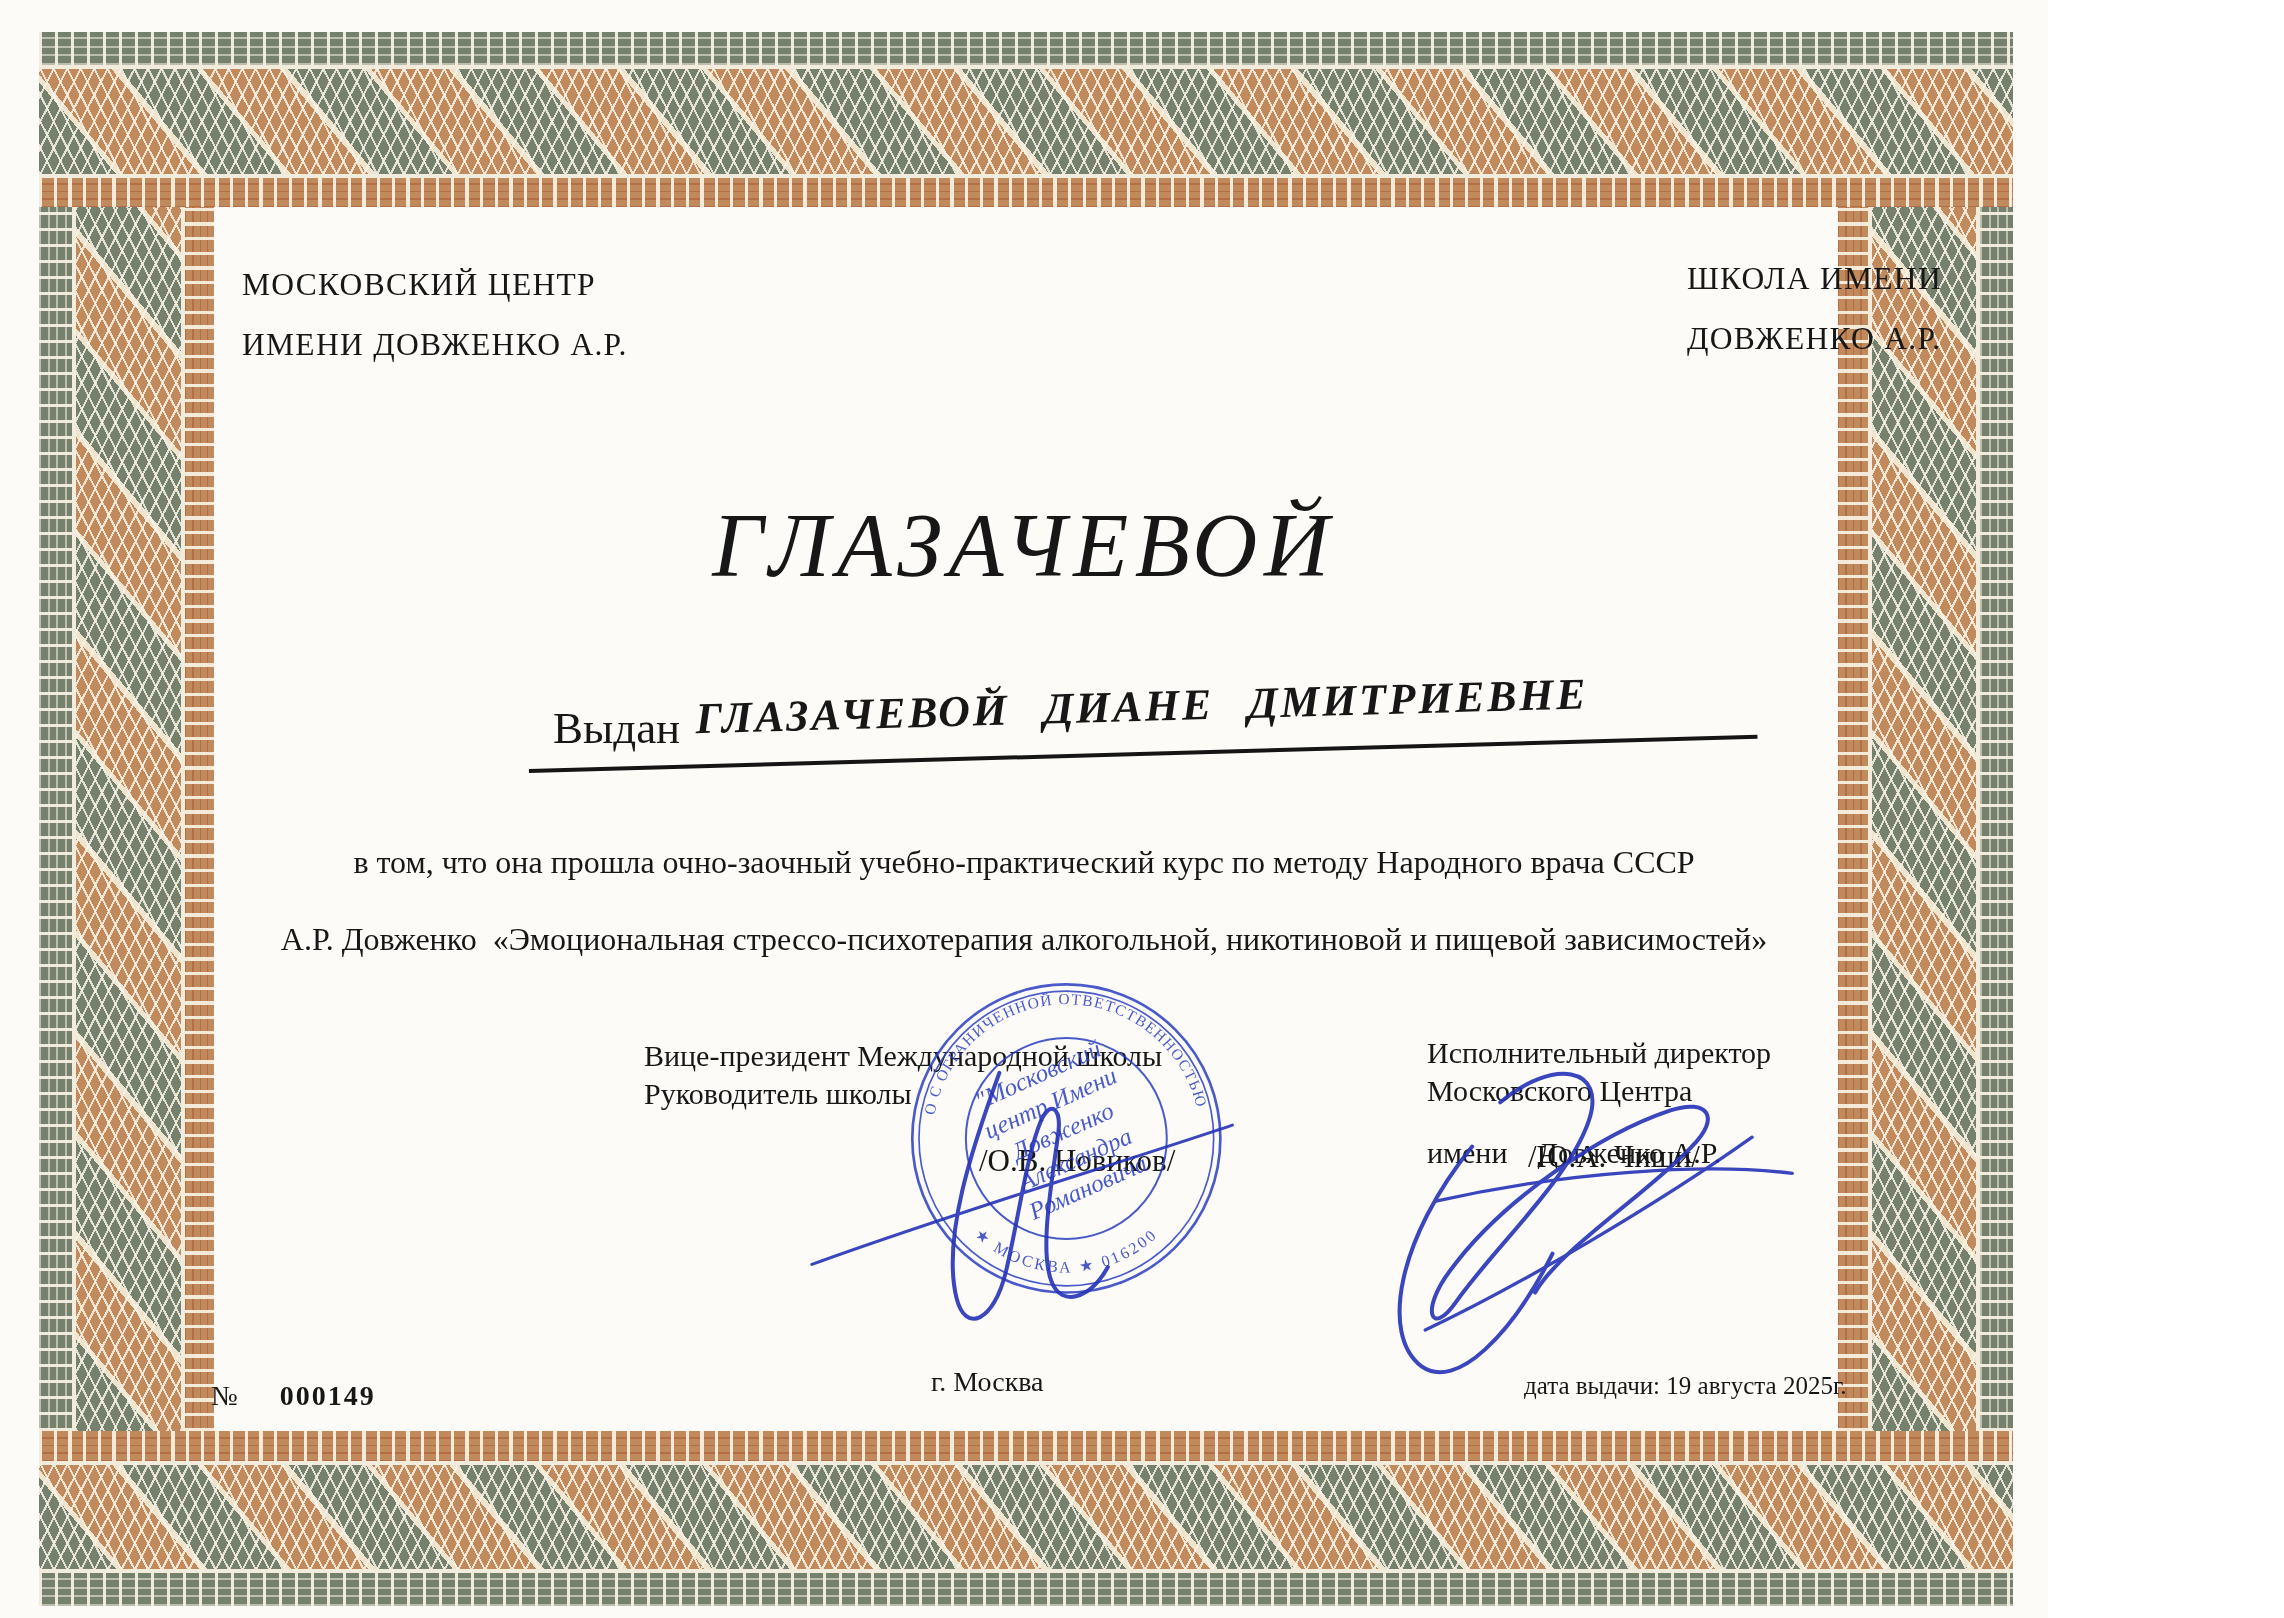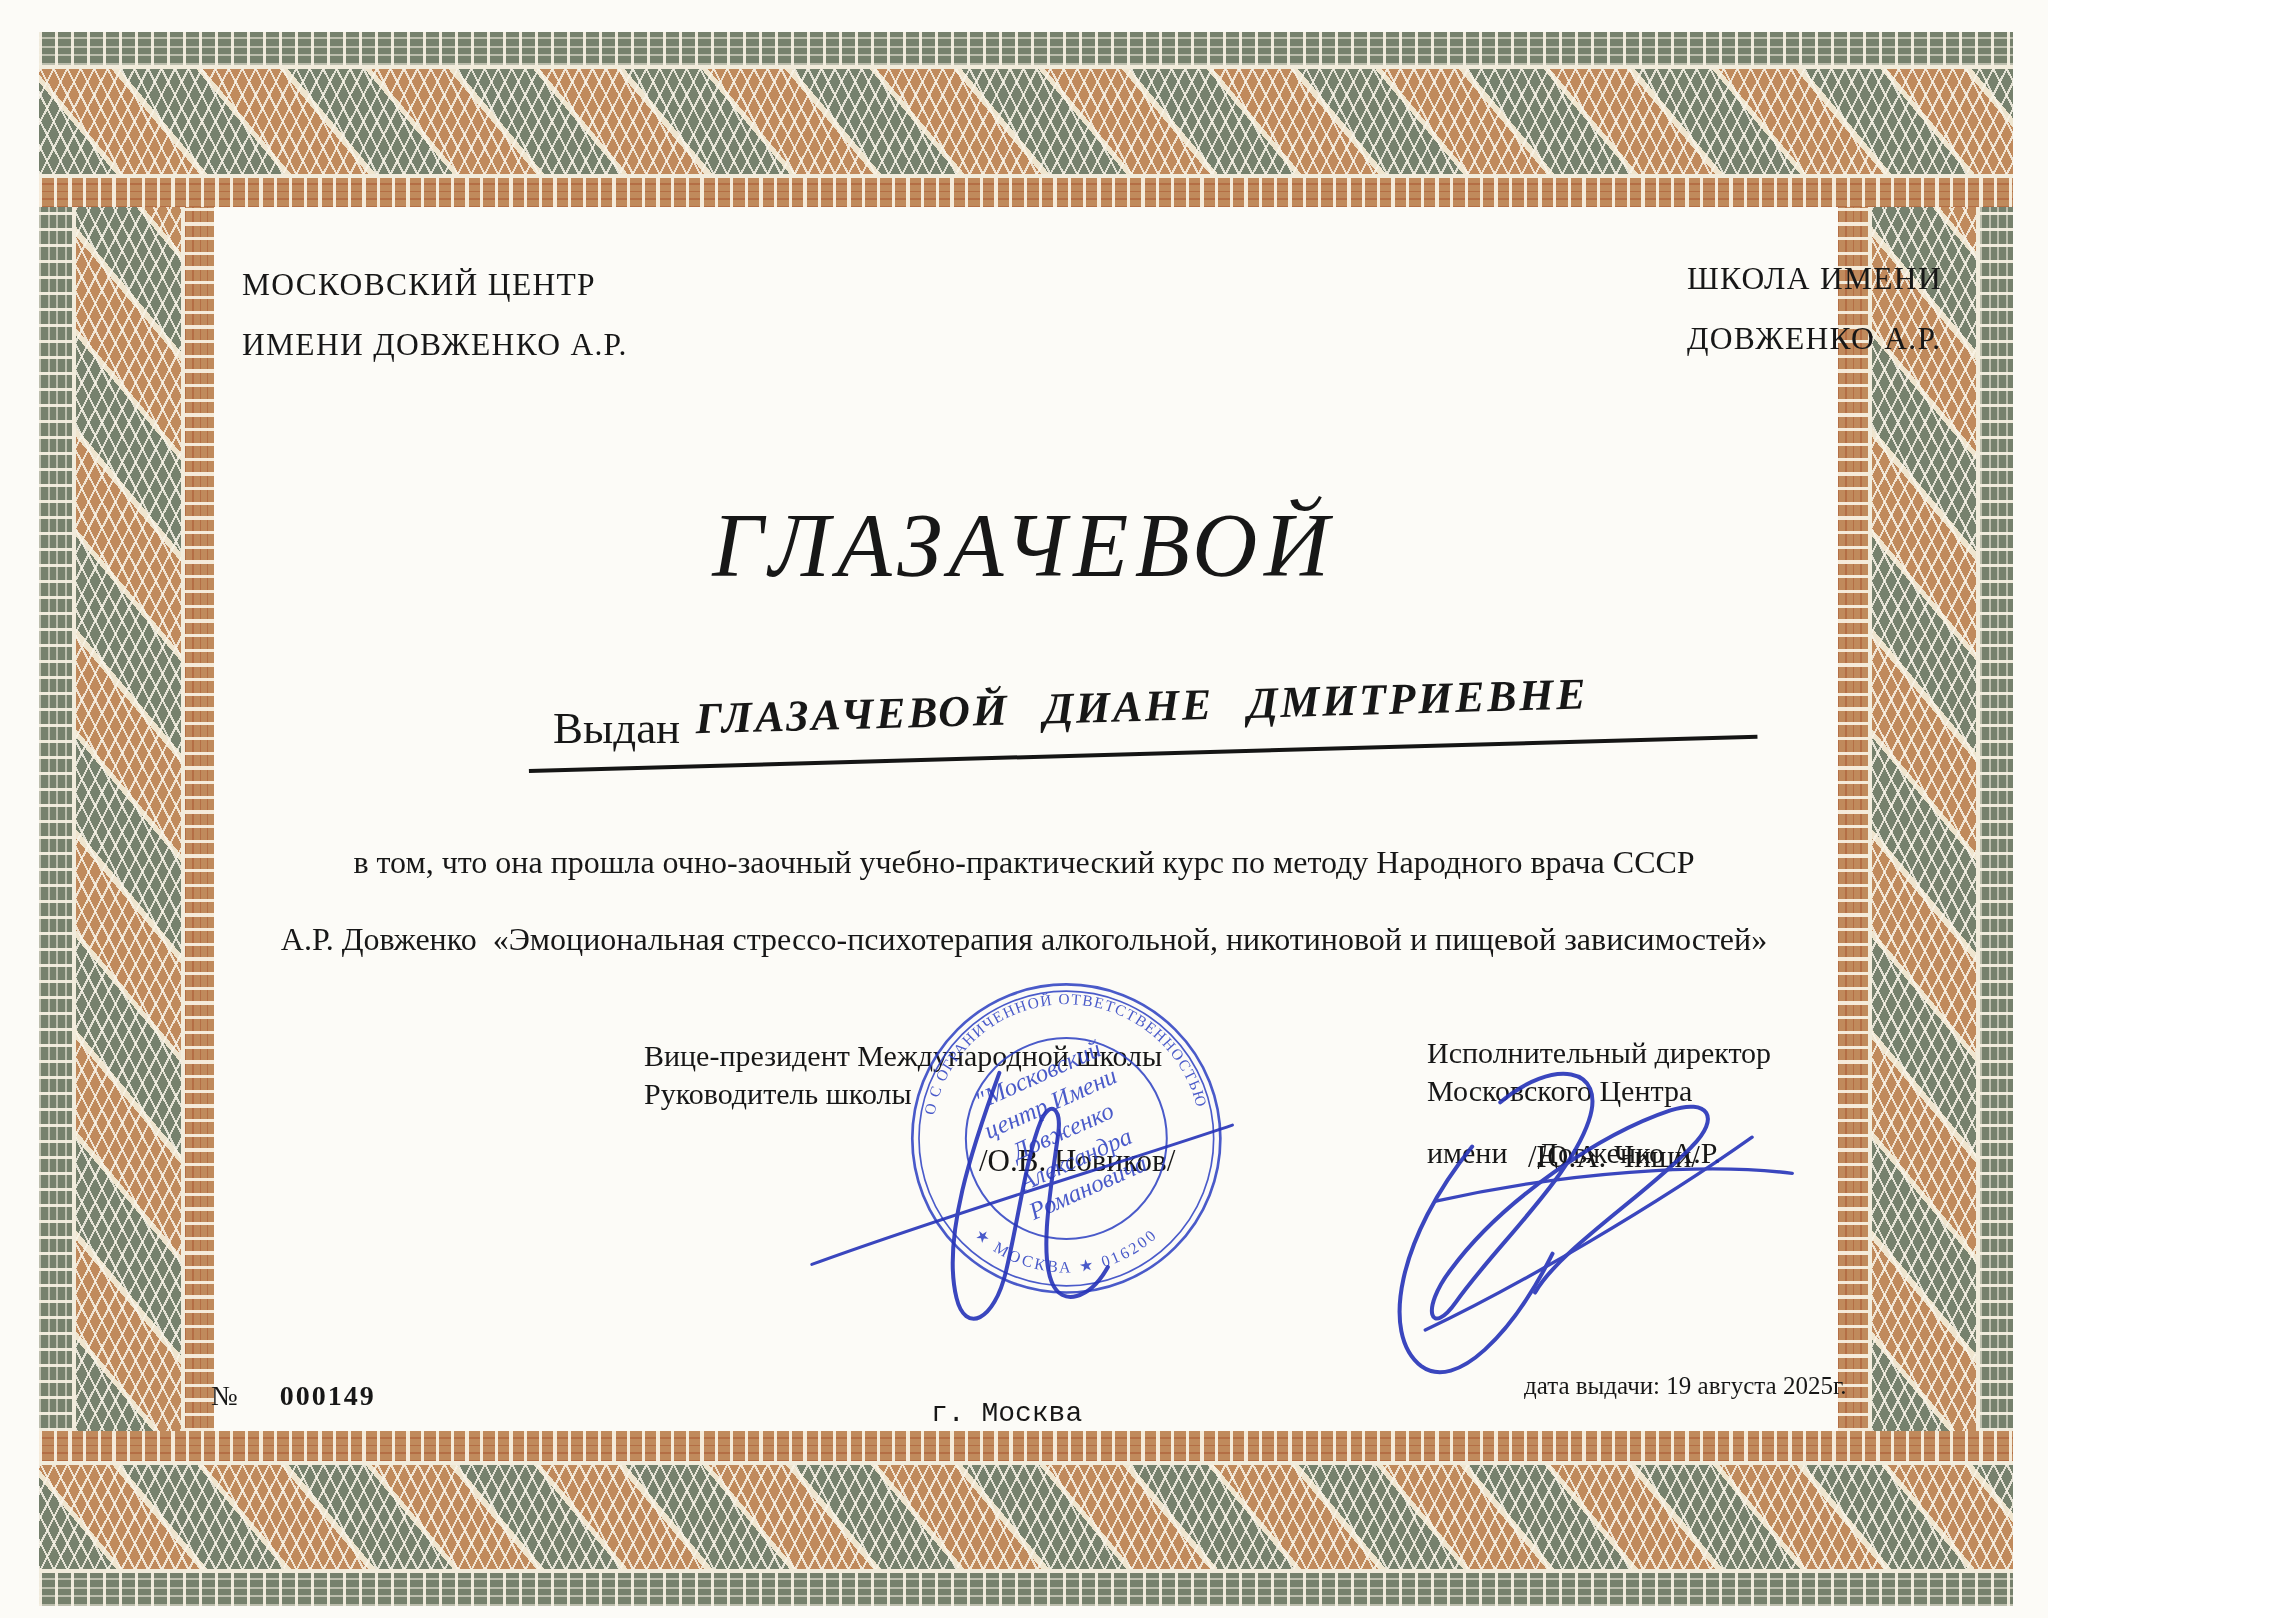--- a/index.html
+++ b/index.html
@@ -115,21 +115,21 @@
   <div class="abs sigrole" style="left:1427px; top:1034px;">
     <div>Исполнительный директор</div>
     <div>Московского Центра</div>
     <div class="keep-spaces">имени    Довженко А.Р.</div>
   </div>
   <div class="abs signame" style="left:1528px; top:1139px;">/Ю.А. Чиши/</div>
 
   <div class="abs bottomrow" style="left:211px; top:1380px;">
     <span class="serial-label">№</span><span class="serial-value">000149</span>
   </div>
-  <div class="abs bottomrow" style="left:931px; top:1398px;font-family:Liberation Mono, monospace;">г. Москва</div>
+  <div class="abs bottomrow" style="left:931px; top:1366px;">г. Москва</div>
   <div class="abs bottomrow" style="left:1524px; top:1372px; font-size:25px;">дата выдачи: 19 августа 2025г.</div>
 
   <svg class="overlay" width="2284" height="1618" viewBox="0 0 3410 2416" xmlns="http://www.w3.org/2000/svg">
     <defs>
       <path id="arcT" d="M 1395 1665 A 200 200 0 0 1 1789 1665" fill="none"></path>
       <path id="arcB" d="M 1418.8 1800 A 200 200 0 0 0 1765.2 1800" fill="none"></path>
     </defs>
 
     <g stroke="#2b3fc2" fill="none" opacity="0.85">
       <circle cx="1592" cy="1700" r="230" stroke-width="4"></circle>

